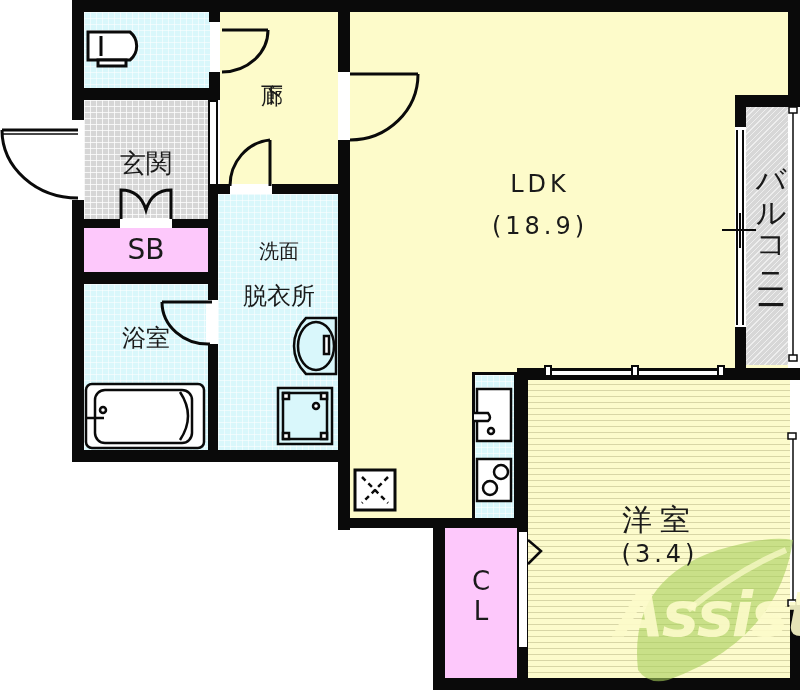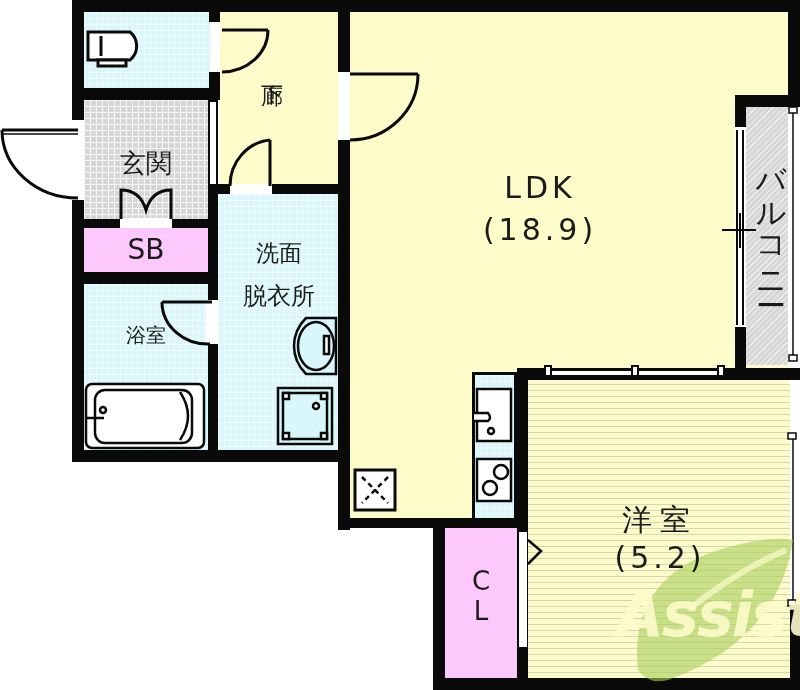--- a/index.html
+++ b/index.html
@@ -13,21 +13,21 @@
     background-image:linear-gradient(rgba(255,255,255,0.75) 1px, transparent 1px),linear-gradient(90deg, rgba(255,255,255,0.75) 1px, transparent 1px);
     background-size:6px 6px; }
   .floor-yellow { background:#fdfbca; }
   .floor-lines { background-color:#fcfbcc;
     background-image:repeating-linear-gradient(180deg, #fcfbcc 0px, #fcfbcc 4px, #d8d6a6 4px, #d8d6a6 5px, #fcfbcc 5px, #fcfbcc 6px); }
   .pink { background:#fdc8fb; }
   .balcony { background-color:#d7d7d7;
     background-image:repeating-linear-gradient(135deg, #d7d7d7 0px, #d7d7d7 3px, #eeeeee 3px, #eeeeee 4px); }
   .label { position:absolute; color:#1a1a1a; text-align:center; white-space:nowrap; }
   .label-jp { font-size:26px; }
-  .label-en { font-size:30px; letter-spacing:4px; }
+  .label-en { font-size:24px; letter-spacing:4px; }
   .vertical { writing-mode:vertical-rl; text-orientation:upright; letter-spacing:2px; }
   svg { position:absolute; overflow:visible; }
 </style>
 </head>
 <body>
 
 <div class="abs tile-cyan" style="left:84px;top:12px;width:126px;height:76px;"></div>
 <div class="abs floor-yellow" style="left:220px;top:12px;width:120px;height:172px;"></div>
 <div class="abs tile-grey" style="left:84px;top:100px;width:124px;height:120px;"></div>
 <div class="abs pink" style="left:84px;top:228px;width:124px;height:44px;"></div>
@@ -195,22 +195,22 @@
   <svg width="190" height="168" style="left:0;top:0;">
     <path d="M30,150 Q20,60 110,30 Q160,15 185,20 Q170,120 60,160 Q40,165 30,150 Z" fill="#a6cf5a" opacity="0.6"></path>
     <path d="M80,90 Q130,50 178,30" stroke="#fcfbcc" stroke-width="6" fill="none" opacity="0.7"></path>
   </svg>
   <div class="label" style="left:8px;top:58px;font-size:62px;font-weight:bold;font-style:italic;color:#fdfbca;opacity:0.9;letter-spacing:-2px;">Assist</div>
 </div>
 
 <div class="label label-jp vertical" style="left:257px;top:66px;font-size:22px;">廊下</div>
 <div class="label label-jp" style="left:84px;top:146px;width:124px;font-family:Liberation Serif, serif;">玄関</div>
 <div class="label" style="left:84px;top:233px;width:124px;font-size:28px;">SB</div>
-<div class="label label-jp" style="left:218px;top:238px;width:122px;font-size:23px;">洗面</div>
+<div class="label label-jp" style="left:218px;top:238px;width:122px;font-size:20px;">洗面</div>
 <div class="label label-jp" style="left:218px;top:280px;width:122px;font-size:24px;">脱衣所</div>
-<div class="label label-jp" style="left:84px;top:322px;width:124px;font-size:20px;">浴室</div>
+<div class="label label-jp" style="left:84px;top:322px;width:124px;font-size:24px;">浴室</div>
 <div class="label label-en" style="left:450px;top:170px;width:180px;">LDK</div>
 <div class="label label-en" style="left:450px;top:212px;width:180px;">(18.9)</div>
 <div class="label label-jp vertical" style="left:750px;top:146px;font-size:30px;">バルコニー</div>
 <div class="label label-jp" style="left:580px;top:500px;width:160px;font-size:30px;letter-spacing:8px;">洋室</div>
-<div class="label label-en" style="left:580px;top:540px;width:160px;">(5.2)</div>
+<div class="label label-en" style="left:580px;top:540px;width:160px;">(3.4)</div>
 <div class="label" style="left:445px;top:566px;width:72px;font-size:26px;">C</div>
 <div class="label" style="left:445px;top:596px;width:72px;font-size:26px;">L</div>
 
 </body></html>

